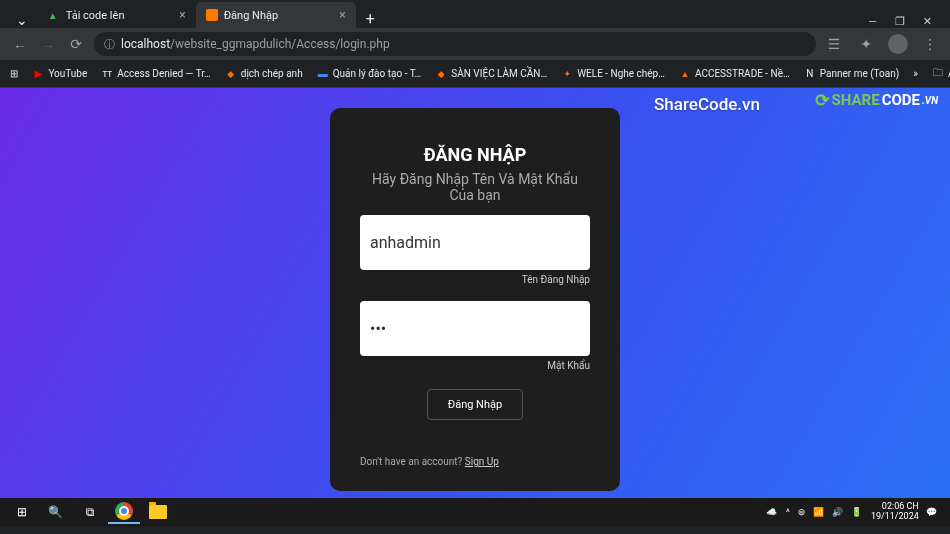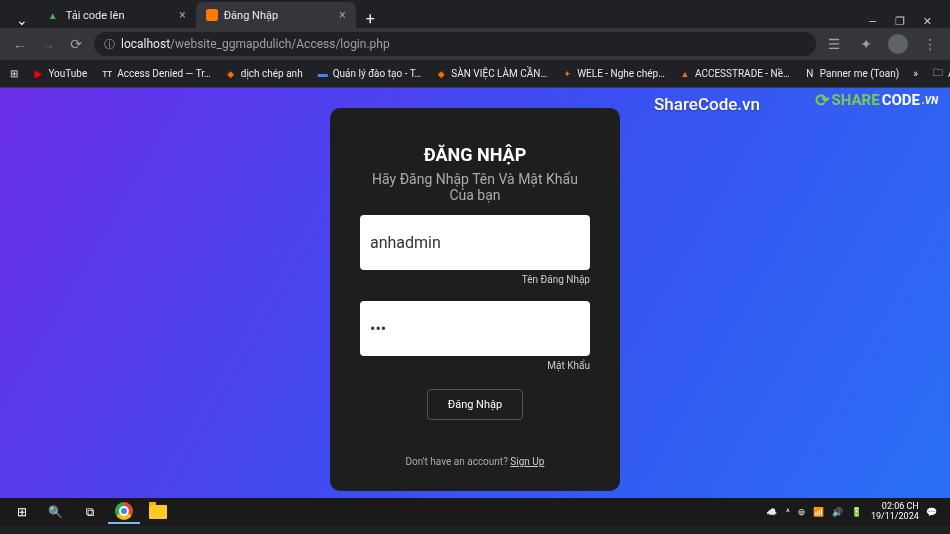--- a/index.html
+++ b/index.html
@@ -38,21 +38,21 @@
 .watermark-logo { position: absolute; top: 2px; right: 12px; font-size: 15px; font-weight: 700; color: #7cc951; display: flex; align-items: center; gap: 2px; }
 .watermark-logo .vn { color: #fff; font-size: 10px; font-style: italic; }
 
 .login-card { width: 290px; background: #1e1e1e; border-radius: 10px; padding: 36px 30px 24px; color: #fff; }
 .login-title { text-align: center; font-size: 18px; font-weight: 700; margin-bottom: 6px; }
 .login-subtitle { text-align: center; font-size: 14px; color: #aaa; margin-bottom: 12px; }
 .form-group { margin-bottom: 16px; }
 .input { width: 100%; background: #fff; border: none; border-radius: 4px; padding: 18px 10px; font-size: 16px; color: #333; }
 .input-label { text-align: right; font-size: 10px; color: #ccc; margin-top: 4px; }
 .login-btn { display: block; margin: 18px auto 0; padding: 8px 20px; background: transparent; border: 1px solid #555; border-radius: 4px; color: #fff; font-size: 11px; cursor: pointer; }
-.signup-line { text-align: center; font-size: 10px; color: #aaa; margin-top: 36px; }
+.signup-line { font-size: 10px; color: #aaa; margin-top: 36px; }
 .signup-link { color: #ccc; text-decoration: underline; cursor: pointer; }
 
 
 .taskbar { height: 28px; background: #1a1a1a; display: flex; align-items: center; padding: 0 6px; gap: 2px; }
 .tb-item { width: 32px; height: 24px; display: flex; align-items: center; justify-content: center; color: #fff; font-size: 12px; cursor: pointer; }
 .tb-item.active { border-bottom: 2px solid #76b9ed; }
 .tb-right { margin-left: auto; display: flex; align-items: center; gap: 8px; color: #fff; font-size: 9px; padding-right: 6px; }
 .tb-time { text-align: right; line-height: 1.1; }
 .chrome-icon { width: 18px; height: 18px; border-radius: 50%; background: conic-gradient(#ea4335 0 120deg, #fbbc05 120deg 240deg, #34a853 240deg 360deg); position: relative; }
 .chrome-icon::after { content: ''; position: absolute; top: 4px; left: 4px; width: 10px; height: 10px; background: #4285f4; border: 2px solid #fff; border-radius: 50%; box-sizing: border-box; }

